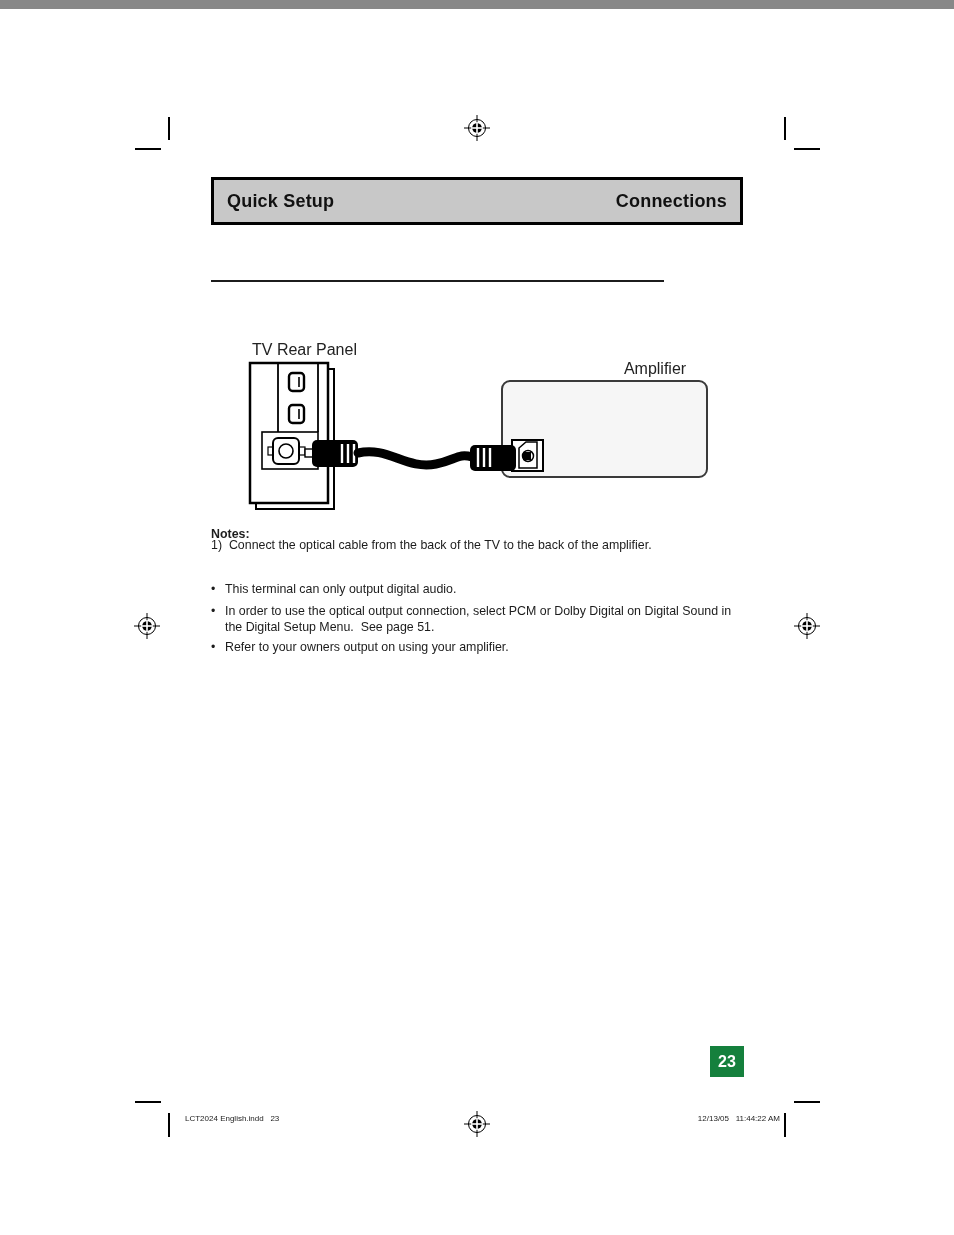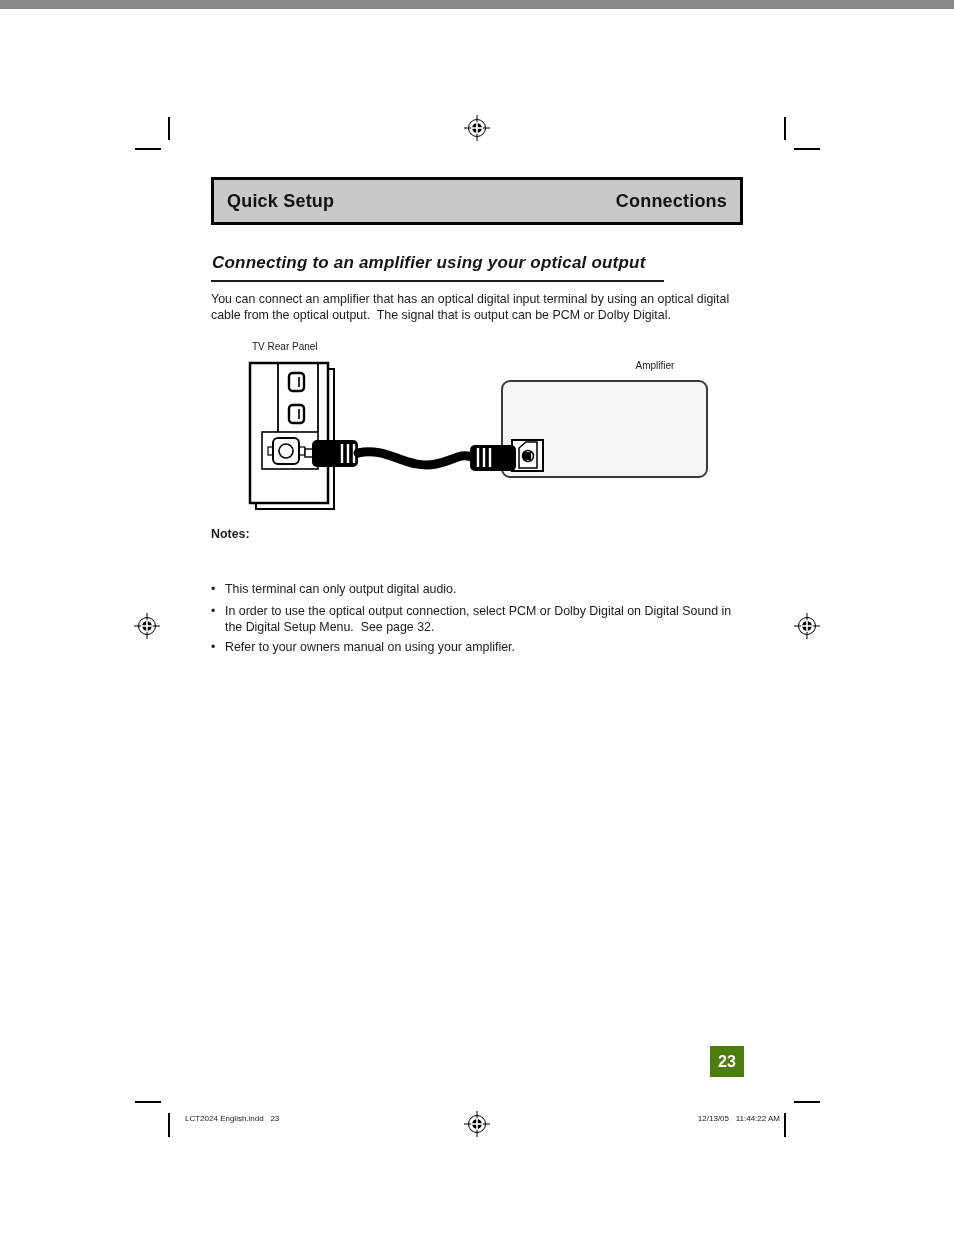--- a/index.html
+++ b/index.html
@@ -38,30 +38,30 @@
   .intro{top:283px;width:534px;}
   .step{top:529px;width:560px;}
   .notes-title{top:518px;font-weight:bold;}
   .note-row{
     position:absolute;left:211px;width:534px;
     display:flex;
     font-size:12.4px;line-height:15.5px;color:#1c1c1c;
   }
   .note-bullet{width:14px;flex:0 0 14px;}
   .note-text{flex:1;white-space:pre-wrap;}
-  .diagram-label{position:absolute;font-size:10px;color:#222;}
+  .diagram-label{position:absolute;font-size:16px;color:#222;}
   .tv-label{left:252px;top:332px;}
   .amp-label{left:605px;top:351px;width:100px;text-align:center;}
   .port-label{
     position:absolute;left:255px;top:465px;width:70px;
     text-align:center;font-size:6.4px;line-height:9px;color:#333;
   }
   .page-badge{
     position:absolute;left:710px;top:1037px;width:34px;height:31px;
-    background:#4d7c0f;color:#fff;
+    background:#15803d;color:#fff;
     display:flex;align-items:center;justify-content:center;
     font-size:16px;font-weight:bold;
   }
   .footer-text{
     position:absolute;top:1105px;
     font-size:8px;color:#222;white-space:pre;
   }
   .footer-left{left:185px;}
   .footer-right{right:174px;text-align:left;}
   svg{display:block;}
@@ -120,24 +120,22 @@
       <line x1="14" y1="8" x2="14" y2="20" stroke="#fff" stroke-width="1.6"></line>
       <line x1="8" y1="14" x2="20" y2="14" stroke="#fff" stroke-width="1.6"></line>
     </svg>
   </div>
 
   <div class="header-bar" style="background:#c8c8c8;">
     <span>Quick Setup</span>
     <span>Connections</span>
   </div>
 
-  <div class="section-title">Connecting to an amplifier using your optical output</div>
   <div class="title-rule"></div>
 
-  <div class="body-text intro">You can connect an amplifier that has an optical digital input terminal by using an optical digital cable from the optical output.  The signal that is output can be PCM or Dolby Digital.</div>
 
   <div class="diagram-label tv-label">TV Rear Panel</div>
   <div class="diagram-label amp-label">Amplifier</div>
   <div class="port-label">
     <div>OPTICAL OUT</div>
     <div>Digital Audio</div>
   </div>
 
   <svg class="diagram-svg" width="500" height="185" viewBox="0 0 500 185">
 
@@ -172,34 +170,35 @@
     <path d="M279,111 L286,105 L297,105 L297,131 L279,131 Z" fill="#fff" stroke="#000" stroke-width="1.5"></path>
     <circle cx="288" cy="119" r="5.5" fill="#fff" stroke="#000" stroke-width="1.5"></circle>
 
     <rect x="230" y="108" width="46" height="26" rx="5" fill="#000"></rect>
     <line x1="238" y1="111" x2="238" y2="130" stroke="#fff" stroke-width="2.4"></line>
     <line x1="244" y1="111" x2="244" y2="130" stroke="#fff" stroke-width="2.4"></line>
     <line x1="250" y1="111" x2="250" y2="130" stroke="#fff" stroke-width="2.4"></line>
     <rect x="283" y="115" width="8" height="8" fill="#000"></rect>
   </svg>
 
+  <div class="body-text step">1)  Connect the optical cable from the back of the TV to the back of the amplifier.</div>
 
   <div class="body-text notes-title">Notes:</div>
 
   <div class="note-row" style="top:573px;">
     <span class="note-bullet">•</span>
     <span class="note-text">This terminal can only output digital audio.</span>
   </div>
   <div class="note-row" style="top:595px;">
     <span class="note-bullet">•</span>
-    <span class="note-text">In order to use the optical output connection, select PCM or Dolby Digital on Digital Sound in the Digital Setup Menu.  See page 32.</span>
+    <span class="note-text">In order to use the optical output connection, select PCM or Dolby Digital on Digital Sound in the Digital Setup Menu.  See page 51.</span>
   </div>
   <div class="note-row" style="top:631px;">
     <span class="note-bullet">•</span>
-    <span class="note-text">Refer to your owners manual on using your amplifier.</span>
+    <span class="note-text">Refer to your owners output on using your amplifier.</span>
   </div>
 
   <div class="page-badge">23</div>
 
   <div class="footer-text footer-left">LCT2024 English.indd   23</div>
   <div class="footer-text footer-right">12/13/05   11:44:22 AM</div>
 
 </div>
 
 </body></html>

